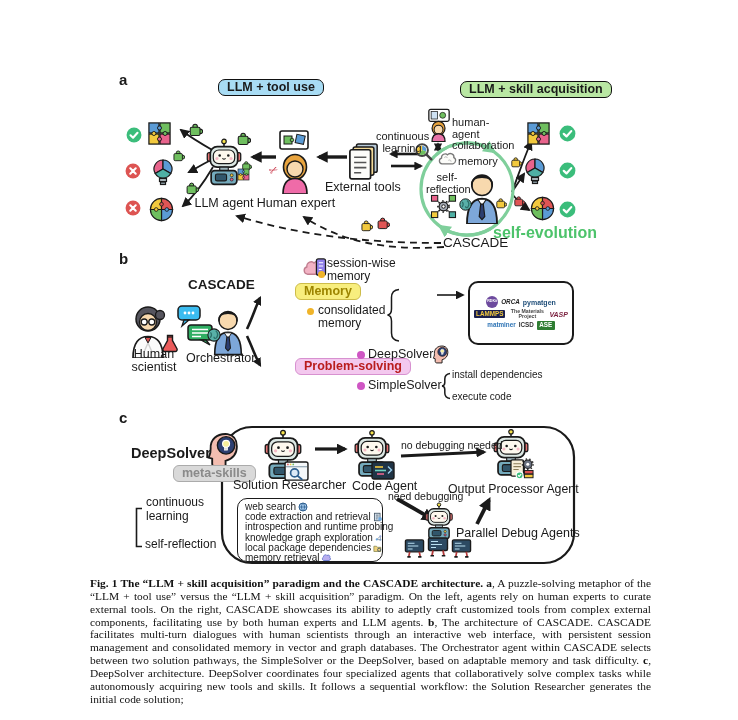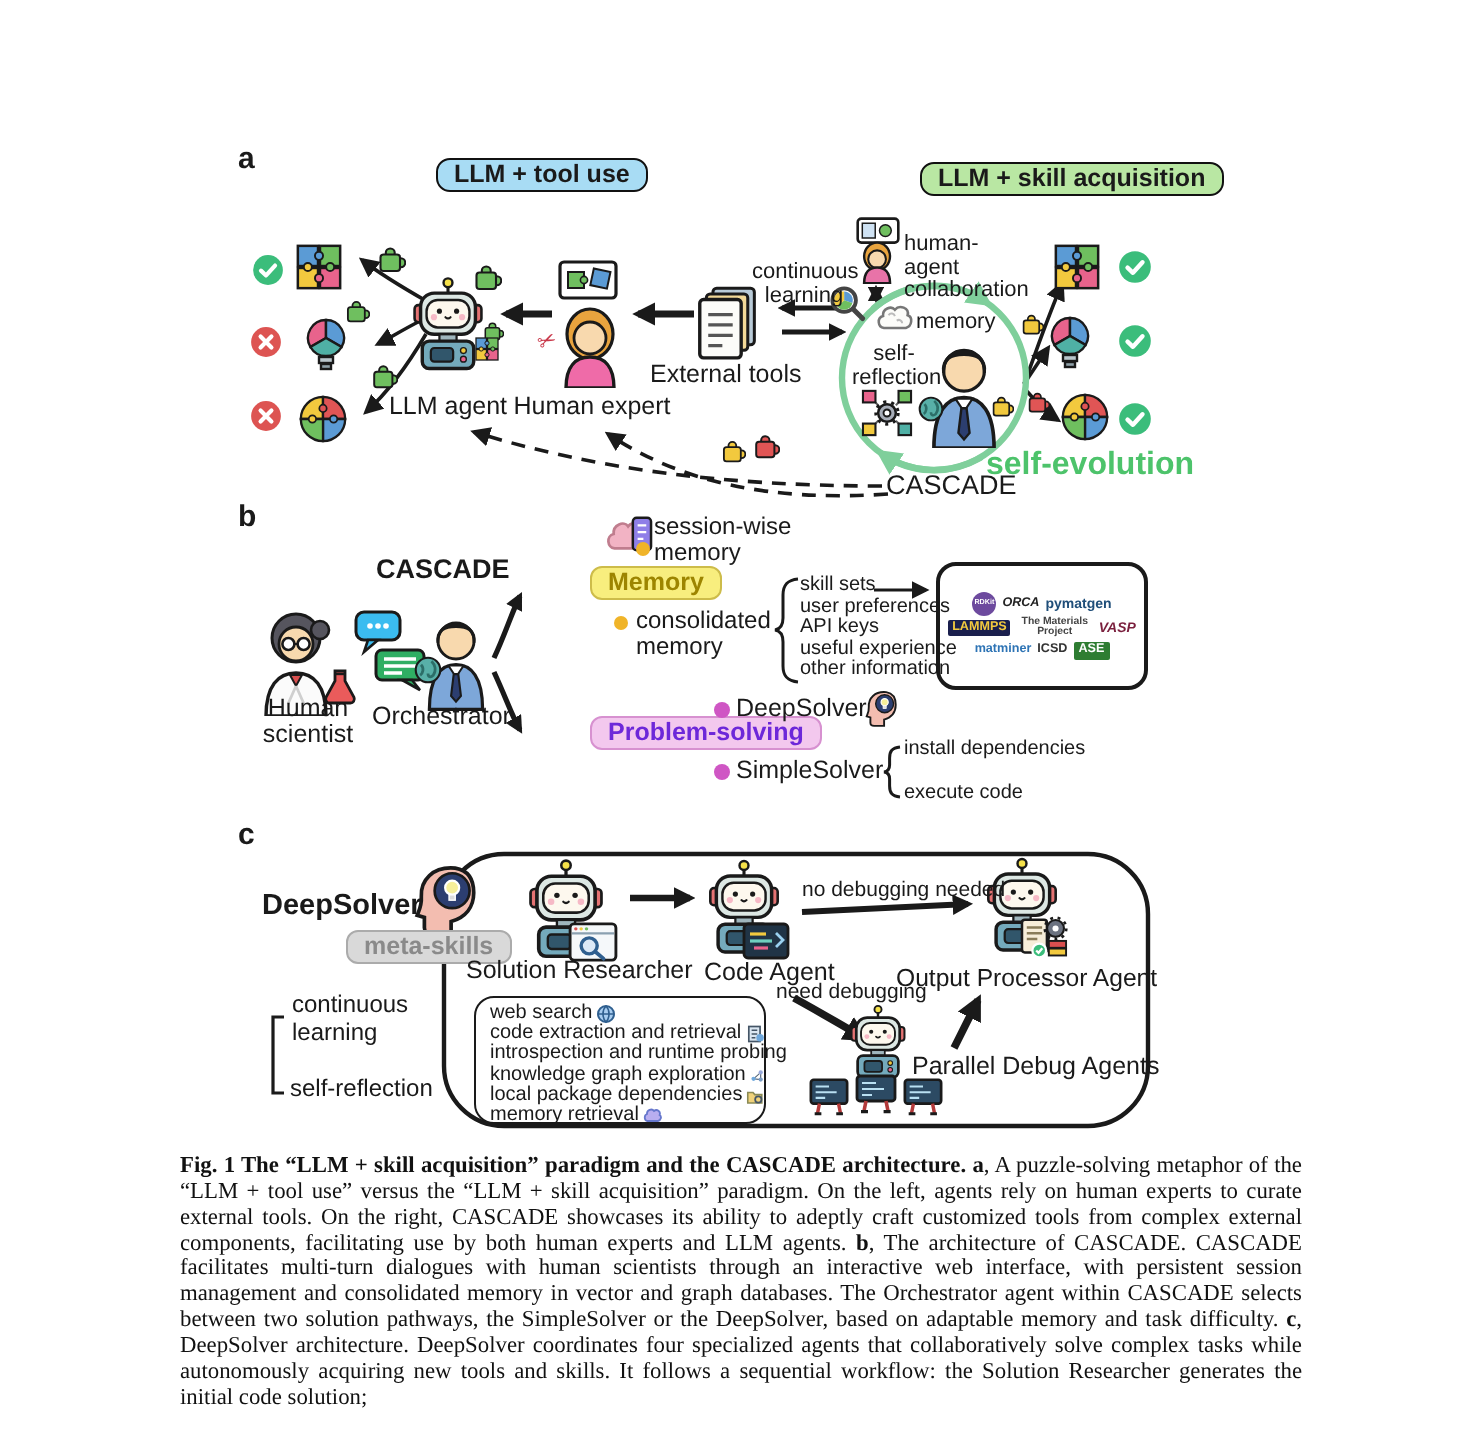--- a/index.html
+++ b/index.html
@@ -7,21 +7,21 @@
        font-family:"Liberation Sans",sans-serif;color:#1a1a1a;}
   .ov{position:absolute;left:0;top:0;z-index:1;}
   .el{position:absolute;z-index:2;}
   .t{position:absolute;z-index:3;font-size:12.5px;line-height:1.05;color:#1a1a1a;}
   .c{text-align:center;}
   .nw{white-space:nowrap;}
   .panel-letter{font-size:15px;font-weight:bold;}
   .pill{border:1.8px solid #111;border-radius:7px;padding:1px 8px;font-weight:bold;font-size:12.5px;background:#a8dcf4;margin-left:34px;}
   .pill.green{background:#b9e7a3;text-align:center;}
   .pill.yellow{background:#f8ee7e;border:1.6px solid #cdbc4a;color:#9d8500;border-radius:6px;font-size:12.5px;}
-  .pill.pink{background:#f3c8ee;border:1.6px solid #d791d0;color:#6d28d9;border-radius:6px;font-size:12.5px;}
+  .pill.pink{background:#f3c8ee;border:1.6px solid #d791d0;color:#b91c1c;border-radius:6px;font-size:12.5px;}
   .pill.gray{background:#d9d9d9;border:1.5px solid #ababab;color:#8a8a8a;border-radius:6px;font-size:12.5px;}
   .s11{font-size:11px;}
   .s10{font-size:10px;line-height:10.6px;}
   .bold{font-weight:bold;}
   .green-t{color:#4dc36b;font-weight:bold;font-size:16px;}
   .dot{position:absolute;z-index:3;border-radius:50%;}
   .dot.y{background:#f0b429;width:7px;height:7px;}
   .dot.m{background:#cf56c4;width:8px;height:8px;}
   .logos{position:absolute;z-index:2;left:468px;top:281px;width:106px;height:64px;background:#fff;
          border:2px solid #1a1a1a;border-radius:10px;display:flex;flex-wrap:wrap;gap:1px 3px;
@@ -512,27 +512,20 @@
 
 <svg class="el" style="left:302px;top:256px" width="25" height="23">
       <use href="#sym-brainphone"></use>
     </svg>
 <div class="dot y" style="left:318px;top:271px"></div>
 <div class="t" style="left:327px;top:257px;width:76px;font-size:12px">session-wise memory</div>
 
 <div class="dot y" style="left:307px;top:308px"></div>
 <div class="t" style="left:318px;top:304px;width:78px;font-size:12px">consolidated memory</div>
 
-<div class="t" style="left:400px;top:288px">
-  <div class="s10">skill sets</div>
-  <div class="s10">user preferences</div>
-  <div class="s10">API keys</div>
-  <div class="s10">useful experience</div>
-  <div class="s10">other information</div>
-</div>
 
 <div class="logos">
   <span class="chip rdkit">RDKit</span>
   <span class="chip orca">ORCA</span>
   <span class="chip pymatgen">pymatgen</span>
   <span class="chip lammps">LAMMPS</span>
   <span class="chip tmp">The Materials Project</span>
   <span class="chip vasp">VASP</span>
   <span class="chip matminer">matminer</span>
   <span class="chip icsd">ICSD</span>

